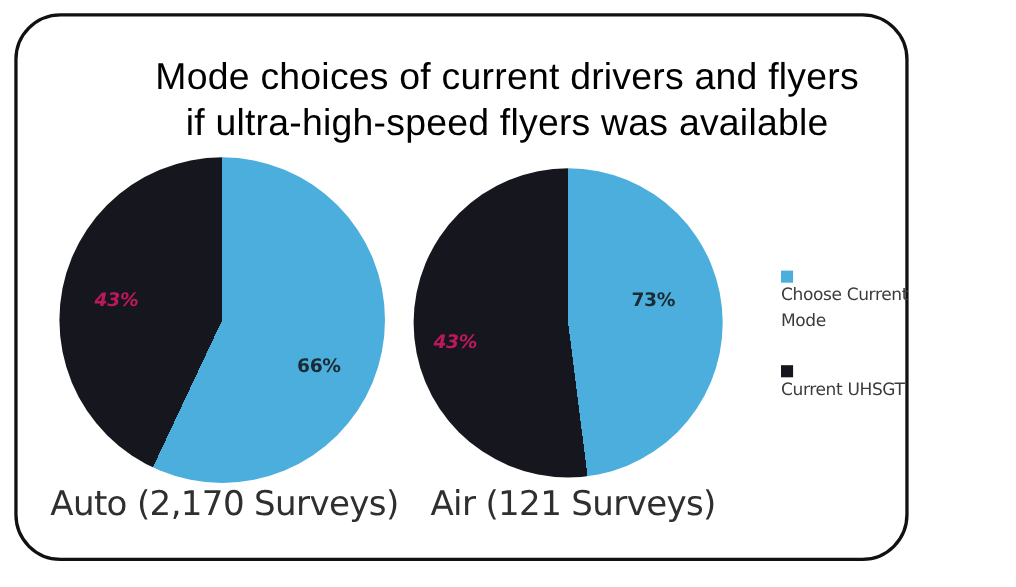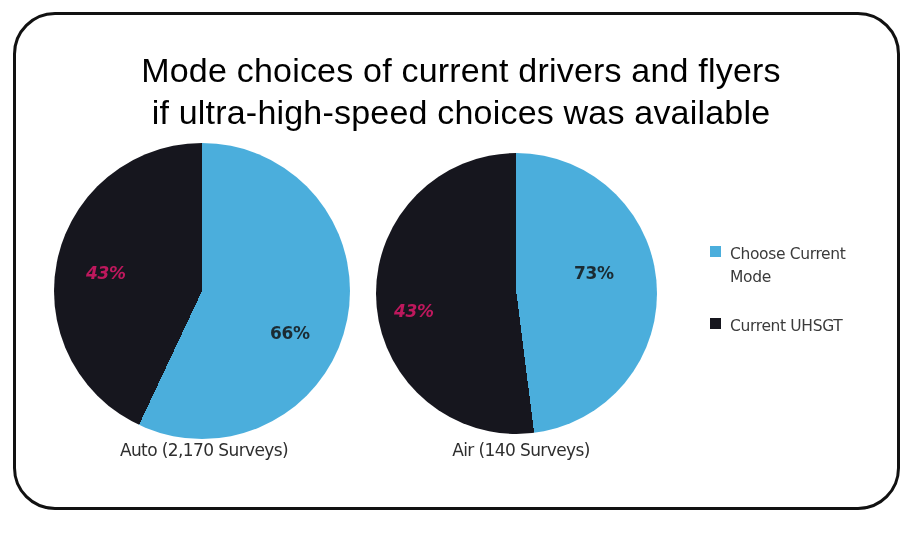--- a/index.html
+++ b/index.html
@@ -12,21 +12,21 @@
     height: 534px;
     font-family: "Liberation Sans", sans-serif;
     position: relative;
     overflow: hidden;
   }
 
   #frame {
     position: absolute;
     left: 13px;
     top: 12px;
-    width: 887px;
+    width: 813px;
     height: 498px;
     border: 3px solid #111111;
     border-radius: 42px;
     background: #ffffff;
     box-sizing: border-box;
   }
 
   #title {
     position: absolute;
     left: 40px;
@@ -56,38 +56,39 @@
     font-weight: bold;
     letter-spacing: -0.3px;
     font-family: "DejaVu Sans", sans-serif;
   }
   .pct.on-dark { color: #be185d; font-style: italic; }
   .pct.on-blue { color: #1b2b33; }
 
   .cat-label {
     position: absolute;
     text-align: center;
-    font-size: 17px;
+    font-size: 31px;
     color: #2f2f2f;
     font-family: "DejaVu Sans", sans-serif;
     letter-spacing: -0.6px;
     white-space: nowrap;
   }
 
   
   #legend {
     position: absolute;
     left: 694px;
     top: 228px;
     width: 180px;
   }
   .legend-item {
     display: flex;
     align-items: flex-start;
     margin-bottom: 26px;
+    flex-direction: column;
   }
   .legend-swatch {
     width: 11px;
     height: 11px;
     margin-top: 3px;
     margin-right: 9px;
     flex: 0 0 auto;
   }
   .legend-text {
     font-size: 15.5px;
@@ -98,42 +99,42 @@
     max-width: 150px;
   }
 </style>
 </head>
 <body>
 
 <div id="frame">
 
   <div id="title">
     <span class="line">Mode choices of current drivers and flyers</span>
-    <span class="line">if ultra-high-speed choices was available</span>
+    <span class="line">if ultra-high-speed flyers was available</span>
   </div>
 
   <div class="pie-wrap" style="left:38px; top:128px; width:300px; height:300px;">
     <div class="pie" style="left:0; top:0; width:296px; height:296px;
                 background: conic-gradient(from 0deg,
                    #4BAEDC 0deg 205.2deg,
                    #16161E 205.2deg 360deg);"></div>
     <span class="pct on-dark" style="left:32px; top:120px;">43%</span>
     <span class="pct on-blue" style="left:216px; top:180px;">66%</span>
   </div>
   <div class="cat-label" style="left:18px; top:425px; width:340px;">Auto (2,170 Surveys)</div>
 
   <div class="pie-wrap" style="left:360px; top:138px; width:285px; height:285px;">
     <div class="pie" style="left:0; top:0; width:281px; height:281px;
                 background: conic-gradient(from 0deg,
                    #4BAEDC 0deg 172.8deg,
                    #16161E 172.8deg 360deg);"></div>
     <span class="pct on-blue" style="left:198px; top:110px;">73%</span>
     <span class="pct on-dark" style="left:18px; top:148px;">43%</span>
   </div>
-  <div class="cat-label" style="left:345px; top:425px; width:320px;">Air (140 Surveys)</div>
+  <div class="cat-label" style="left:345px; top:425px; width:320px;">Air (121 Surveys)</div>
 
   <div id="legend">
     <div class="legend-item">
       <span class="legend-swatch" style="background:#4BAEDC;"></span>
       <span class="legend-text">Choose Current Mode</span>
     </div>
     <div class="legend-item">
       <span class="legend-swatch" style="background:#16161E;"></span>
       <span class="legend-text">Current UHSGT</span>
     </div>

